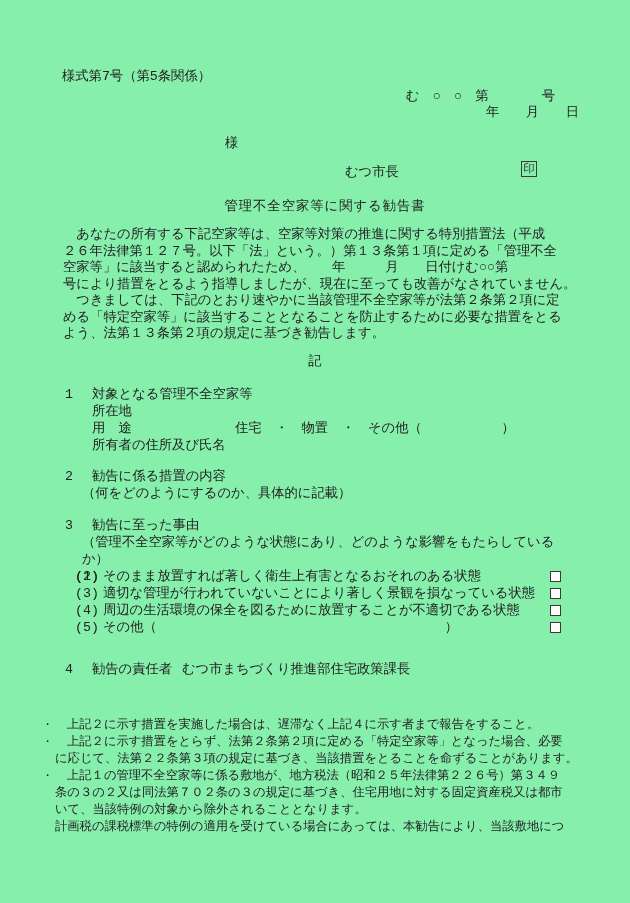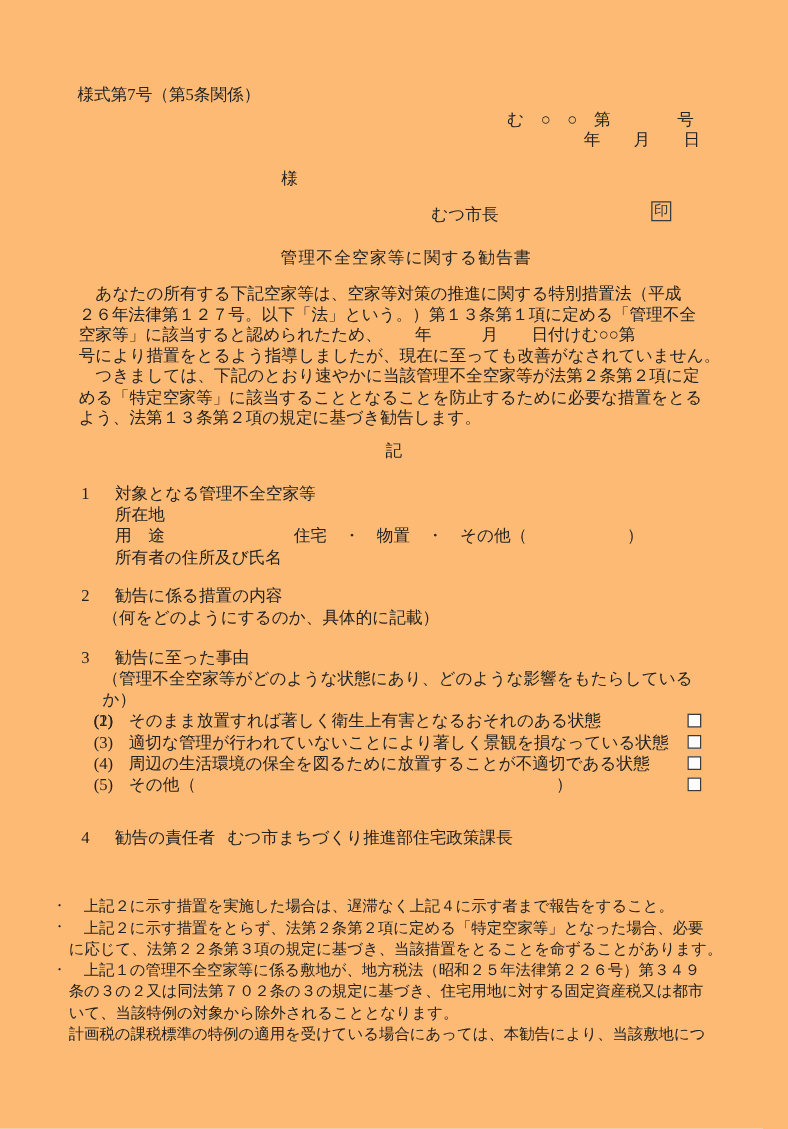--- a/index.html
+++ b/index.html
@@ -1,26 +1,26 @@
 <!DOCTYPE html>
 <html><head>
 <meta charset="utf-8">
 <style>
   * { margin:0; padding:0; box-sizing:border-box; }
   html,body { background:#e9e9e9; }
   .page {
     position:relative; width:630px; height:903px; margin:0 auto;
-    background:#fdba74; color:#222;
-    font-family:Liberation Serif, serif;
+    background:#86efac; color:#222;
+    font-family:Liberation Mono, monospace;
     font-size:13.3px; overflow:hidden;
   }
   .abs { position:absolute; }
   .form-label { left:62px; top:67px; }
   .doc-number { top:87px; right:75px; text-align:right; }
-  .date-line  { top:103px; right:70px; text-align:left; }
+  .date-line  { top:103px; right:51px; text-align:left; }
   .addressee  { left:225px; top:134px; }
   .sender     { left:345px; top:163px; }
   .seal-box   {
     left:521px; top:161px; width:16px; height:16px;
     border:1px solid #3a3a3a; font-size:11.5px; line-height:14px;
     text-align:center; color:#3a3a3a;
   }
   .doc-title  { left:0; right:0; top:197px; text-align:center; letter-spacing:1px;padding-left:20px; }
   .body-text  { left:63px; top:227px; right:40px; line-height:16.5px; }
   .ki-marker  { left:0; right:0; top:352px; text-align:center; }

